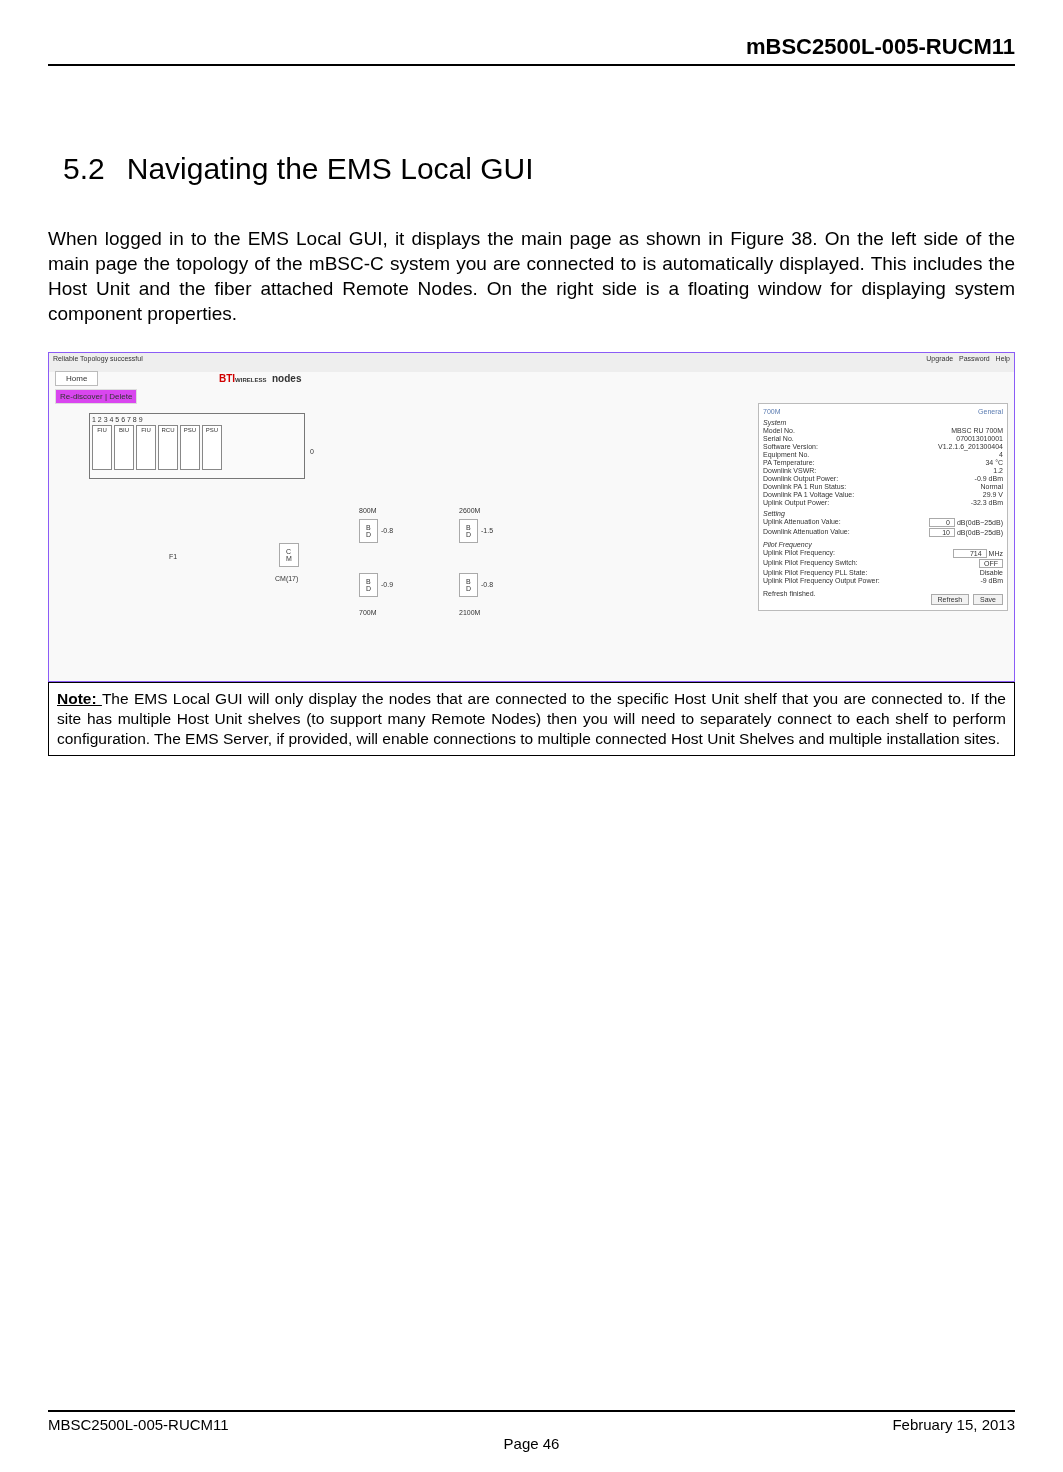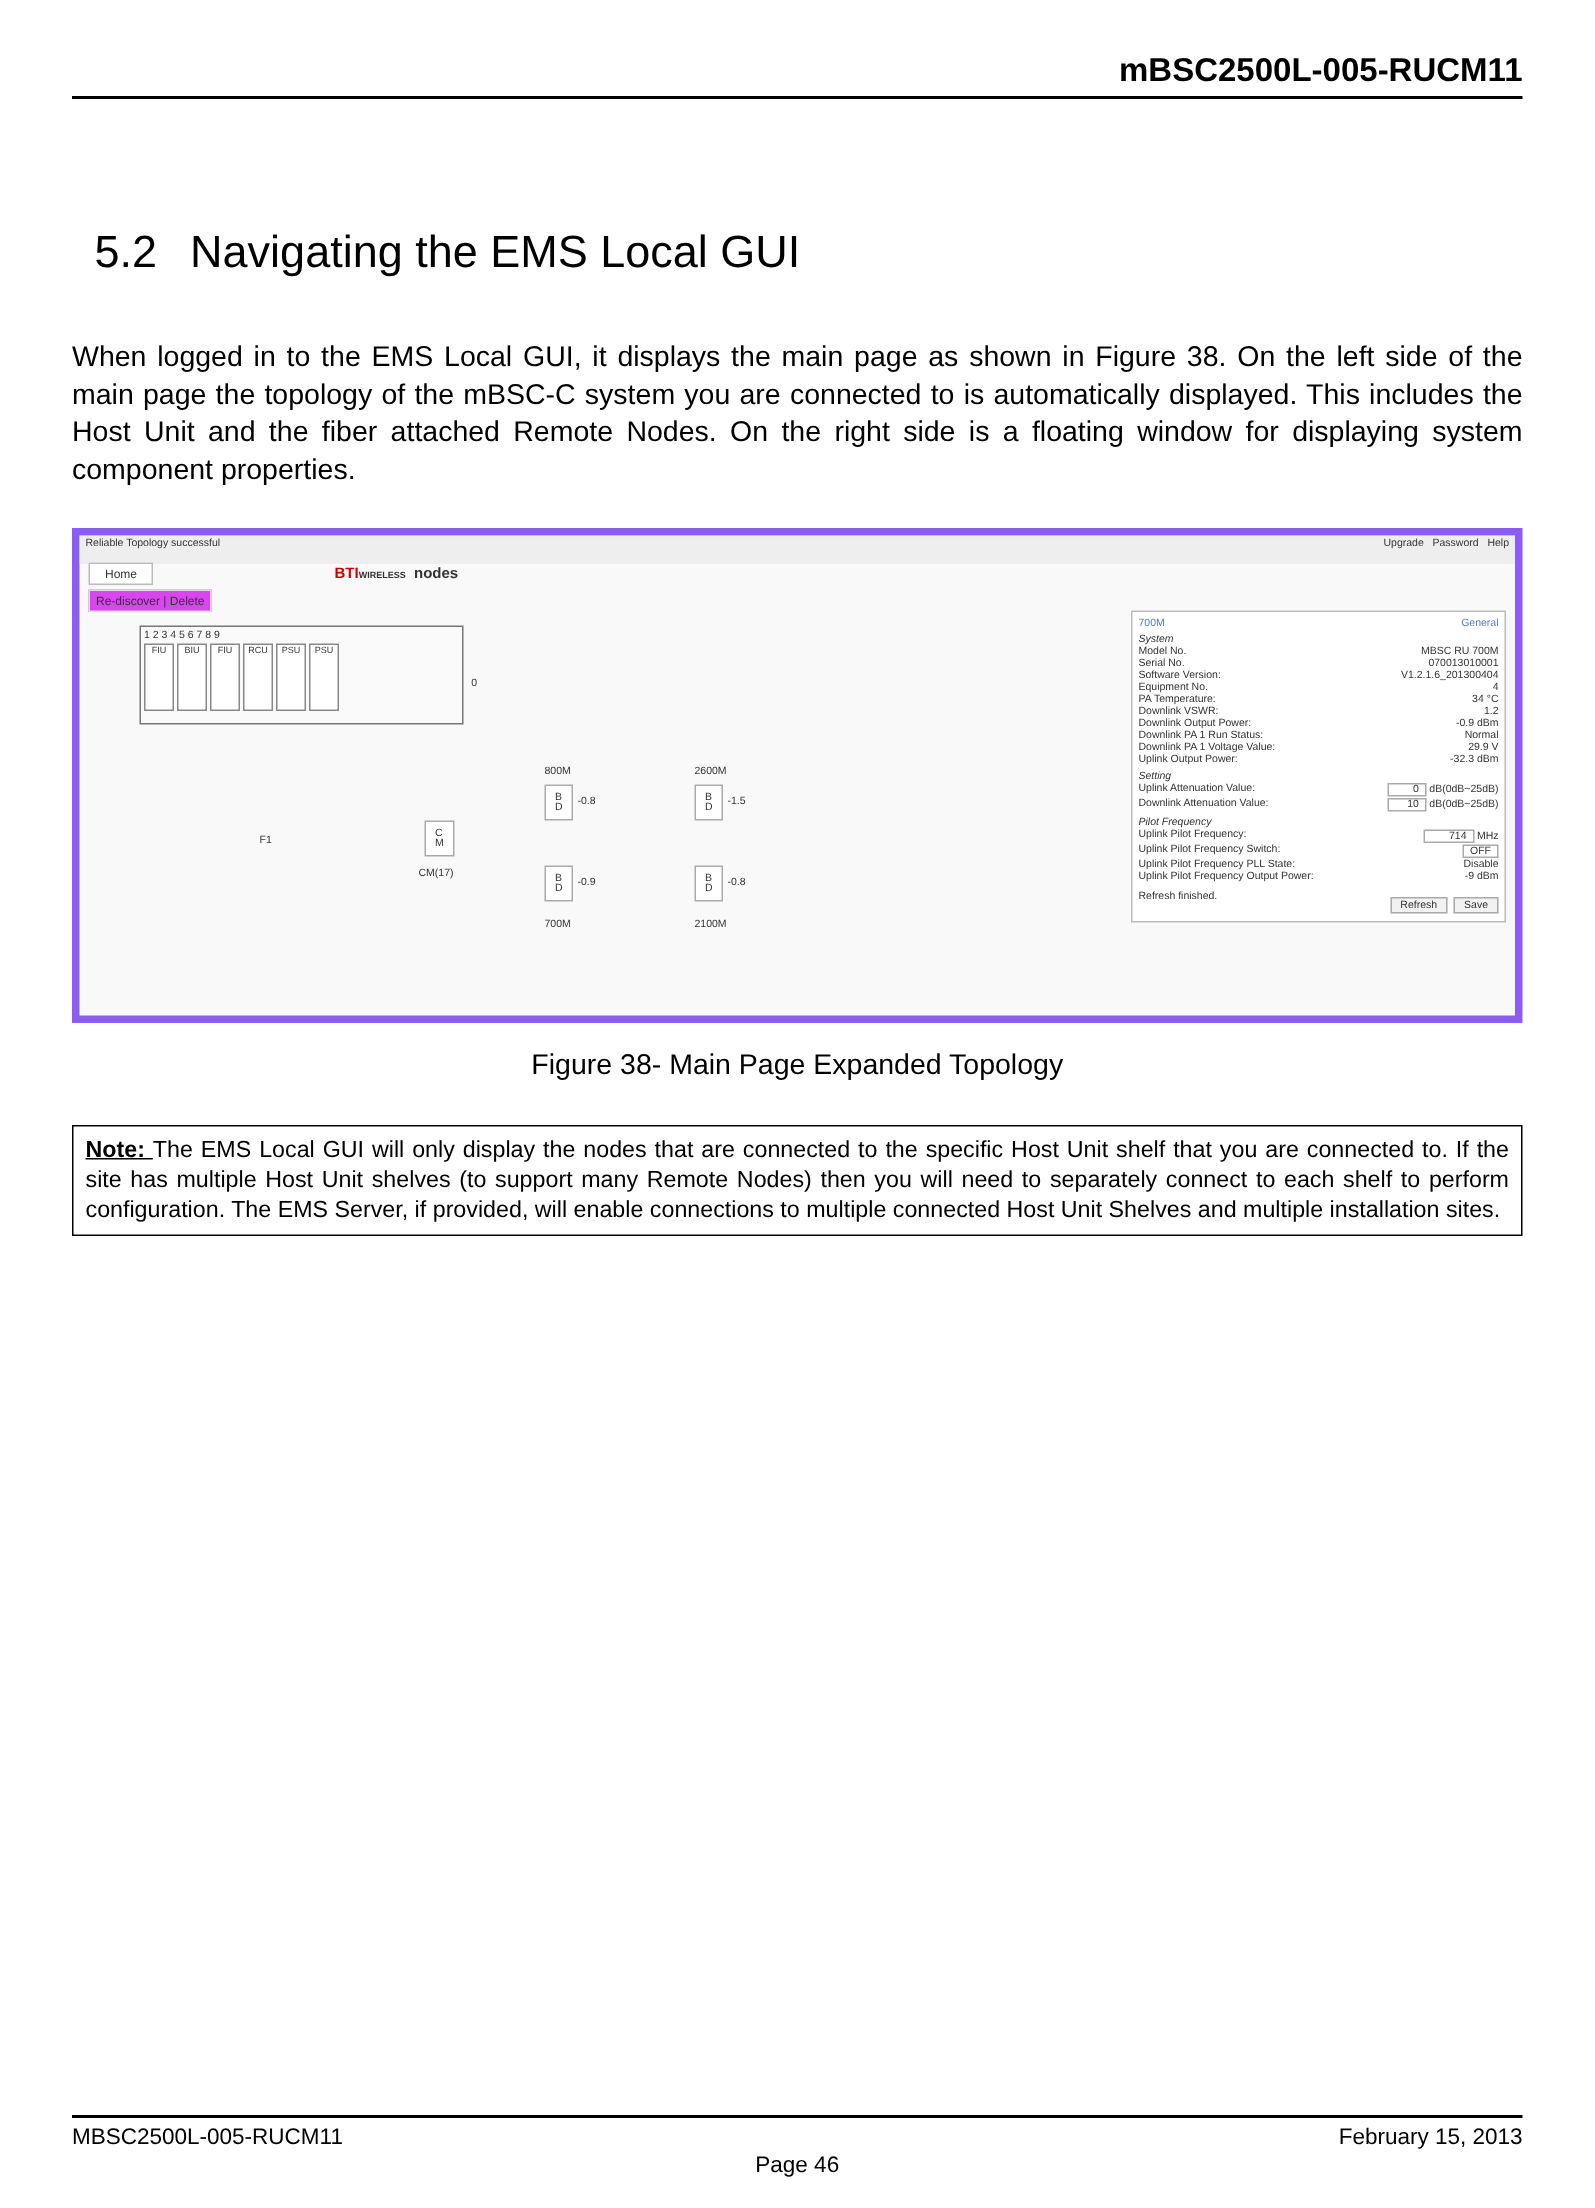--- a/index.html
+++ b/index.html
@@ -3,21 +3,21 @@
 <meta charset="utf-8">
 <style>
   html,body{margin:0;padding:0;background:#fff;font-family:Arial,Helvetica,sans-serif;color:#000}
   .page{width:1063px;height:1472px;box-sizing:border-box;padding:34px 48px 42px 48px;position:relative}
   .header{border-top:none;padding-bottom:6px;margin-bottom:10px}
   .header-title{text-align:right;font-weight:bold;font-size:22px}
   .header-rule{border:0;border-top:2px solid #000;margin:4px 0 0 0}
   .sect-title{font-size:30px;font-weight:400;margin:80px 0 40px 15px}
   .sect-title .num{margin-right:22px}
   .body-text{font-size:19px;line-height:1.32;text-align:justify;margin:0 0 26px 0}
-  .figure-box{border:5px solid #8b5cf6;margin:6px 0 0 0;height:330px;box-sizing:border-box;overflow:hidden;position:relative;font-size:8px;color:#333;background:#f9f9f9}
+  .figure-box{border:1px solid #8b5cf6;margin:6px 0 0 0;height:330px;box-sizing:border-box;overflow:hidden;position:relative;font-size:8px;color:#333;background:#f9f9f9}
 
   
   .fb-bar{position:absolute;left:0;right:0;top:0;height:15px;background:#eee;font-size:7px;padding:2px 4px;display:flex;justify-content:space-between}
   .fb-logo{position:absolute;left:170px;top:20px;font-size:10px;font-weight:bold}
   .fb-logo .bti{color:#d00000}
   .fb-home{position:absolute;left:6px;top:18px;background:#fff;border:1px solid #bbb;padding:2px 10px;font-size:8px}
   .fb-tools{position:absolute;left:6px;top:36px;font-size:8px;background:#d946ef;padding:2px 4px;border:1px solid #ddd}
   .shelf{position:absolute;left:40px;top:60px;width:210px;height:60px;border:1px solid #777;background:#fafafa;font-size:7px;padding:2px}
   .shelf .slots{display:flex;gap:2px;margin-top:2px}
   .shelf .slot{width:18px;height:42px;border:1px solid #888;background:#fff;font-size:6px;display:flex;align-items:flex-start;justify-content:center;padding-top:1px}
@@ -179,21 +179,20 @@
       <div class="row" style="margin-top:6px">
           <span>Refresh finished.</span>
         <span class="btns">
           <span class="btn">Refresh</span>
           <span class="btn">Save</span>
         </span>
       </div>
     </div>
   </div>
 
-  <div class="figure-caption">Figure 38- Main Page Expanded Topology</div>
 
   <div class="note-box">
     <span class="note-label">Note: </span><span>The EMS Local GUI will only display the nodes that are connected to the specific Host Unit shelf that you are connected to. If the site has multiple Host Unit shelves (to support many Remote Nodes) then you will need to separately connect to each shelf to perform configuration. The EMS Server, if provided, will enable connections to multiple connected Host Unit Shelves and multiple installation sites.</span>
   </div>
 
 
   <div class="footer">
     <hr class="footer-rule">
     <div class="footer-row">
       <span>MBSC2500L-005-RUCM11</span>

